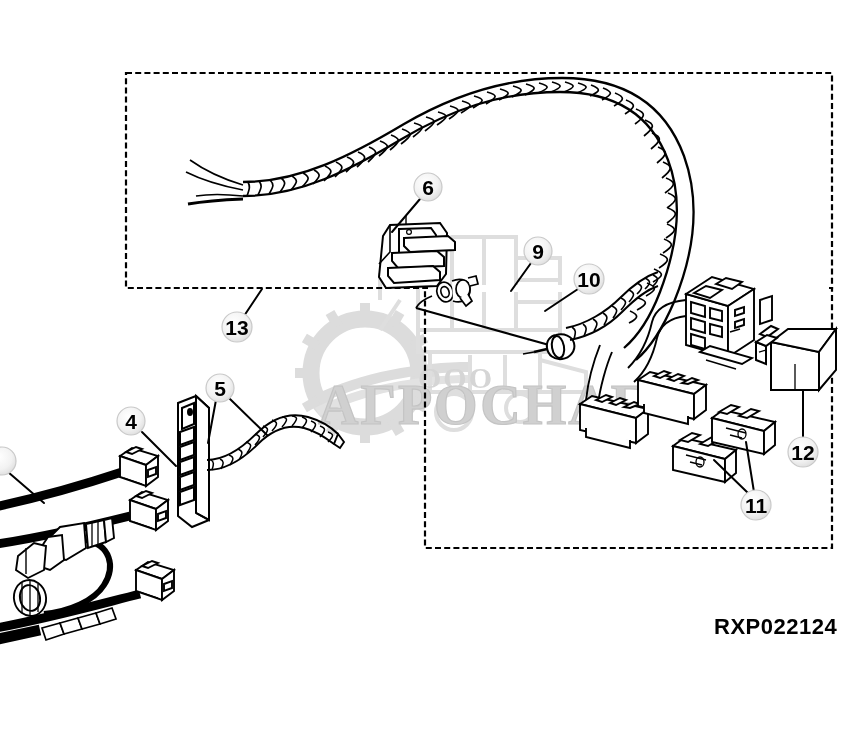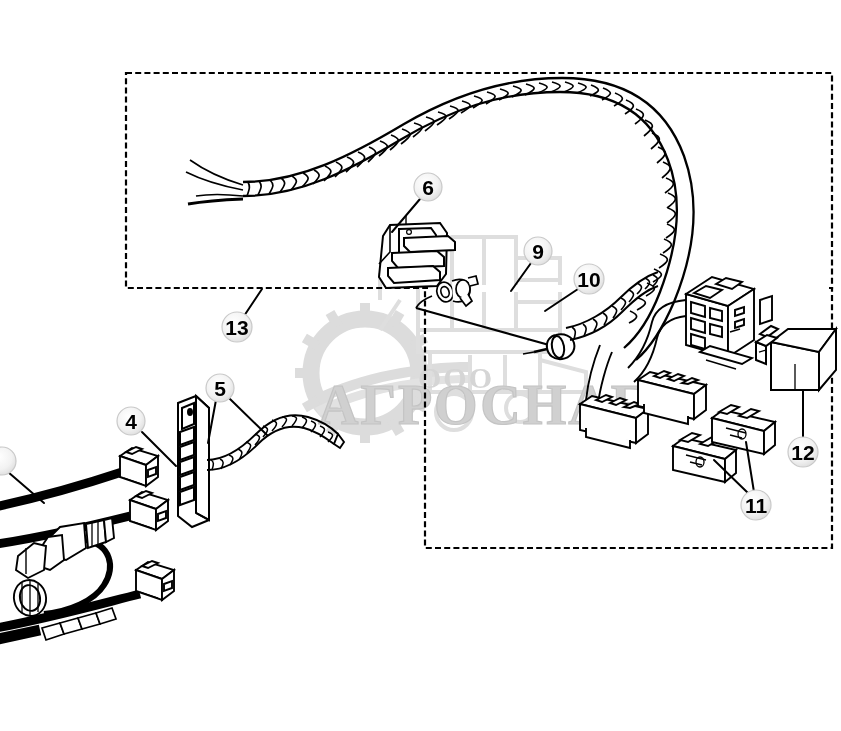--- a/index.html
+++ b/index.html
@@ -464,14 +464,15 @@
         <text x="237" y="335">13</text>
       </g>
 
       <g>
         <circle cx="2" cy="461" r="14" fill="url(#calloutFill)" stroke="#c9c9c9" stroke-width="1.2"></circle>
       </g>
     </g>
 
   </svg>
 
+  <div class="partnum">RXP022124</div>
 
 </div>
 
 </body></html>

